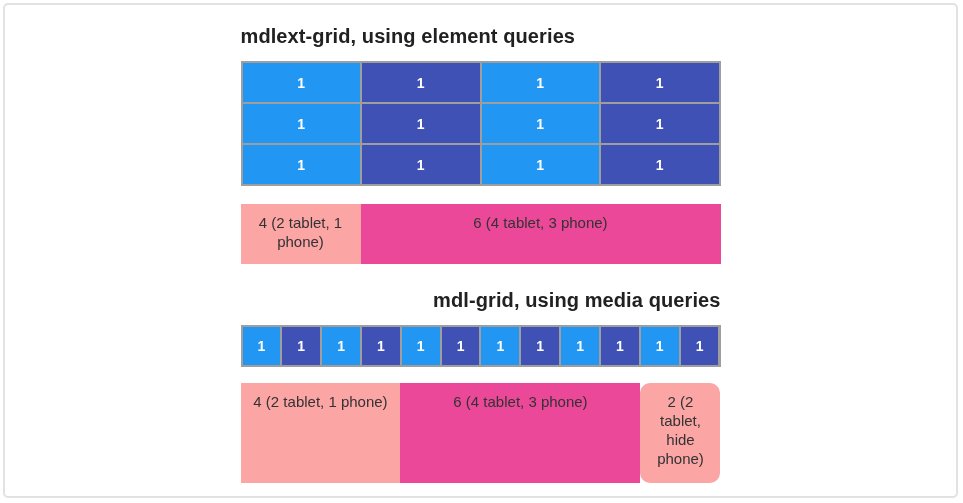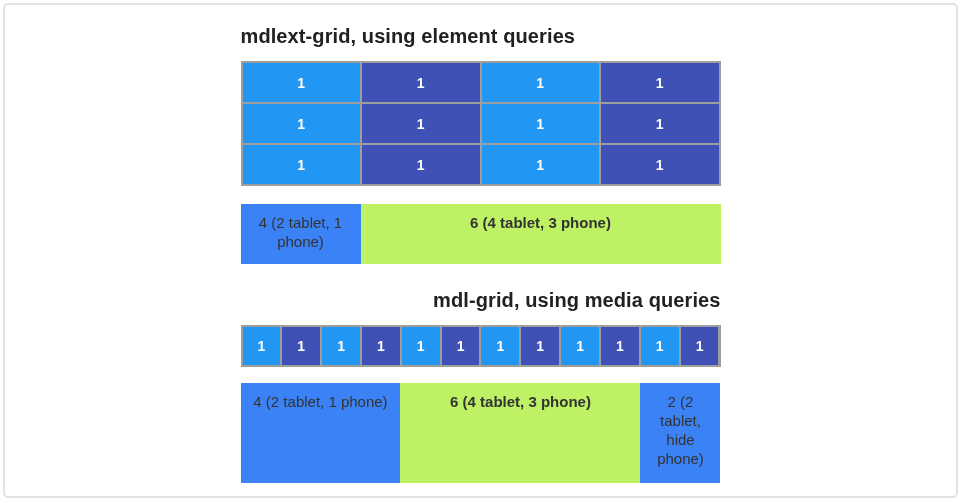--- a/index.html
+++ b/index.html
@@ -59,27 +59,27 @@
   .summary-row { display: flex; }
   .summary-row.first  { height: 60px;  margin-bottom: 25px; }
   .summary-row.second { height: 100px; }
   .summary-cell {
     padding: 9px 6px 0 6px;
     text-align: center;
     font-size: 15px;
     line-height: 19px;
     color: #333333;
   }
-  .green  { background: #3b82f6; }
-  .yellow { background: #bef264; font-weight: bold; }
+  .green  { background: #fca5a5; }
+  .yellow { background: #ec4899; }
   .w25 { width: 25%; }
   .w75 { width: 75%; }
   .w33 { width: 33.333%; }
   .w50 { width: 50%; }
-  .w17 { width: 16.667%; }
+  .w17 { width: 16.667%; border-radius: 10px; }
 </style>
 </head>
 <body>
 
 <div class="card">
   <div class="content">
 
     <section>
       <h2 class="section-title">mdlext-grid, using element queries</h2>
 

